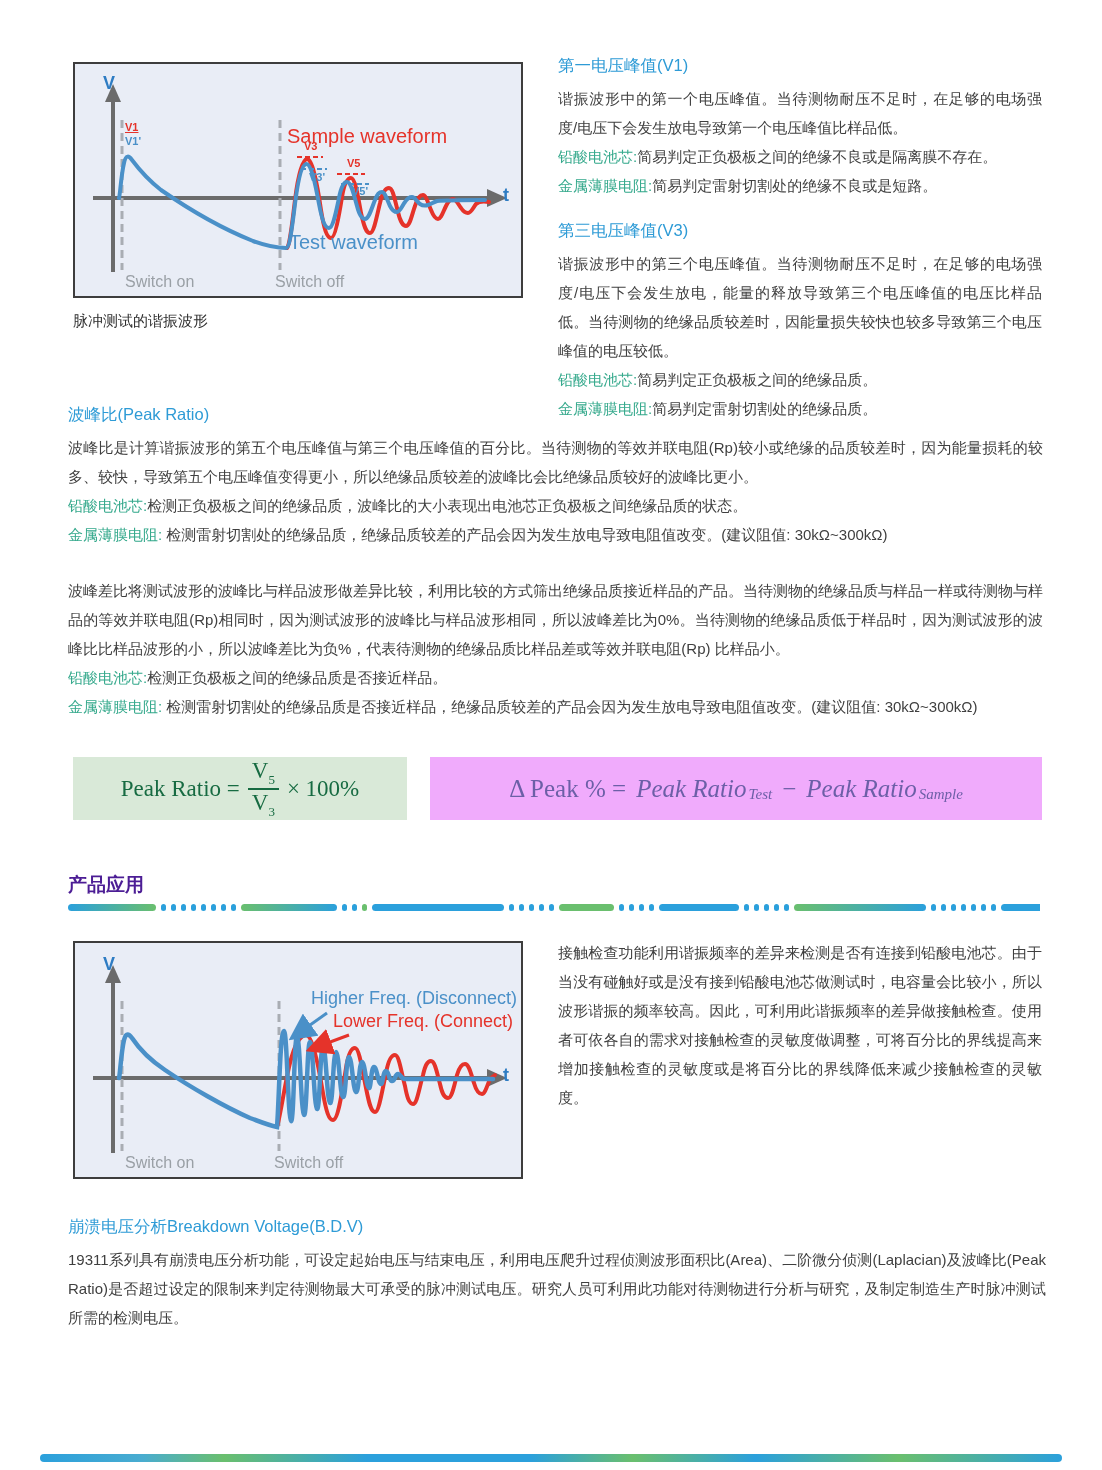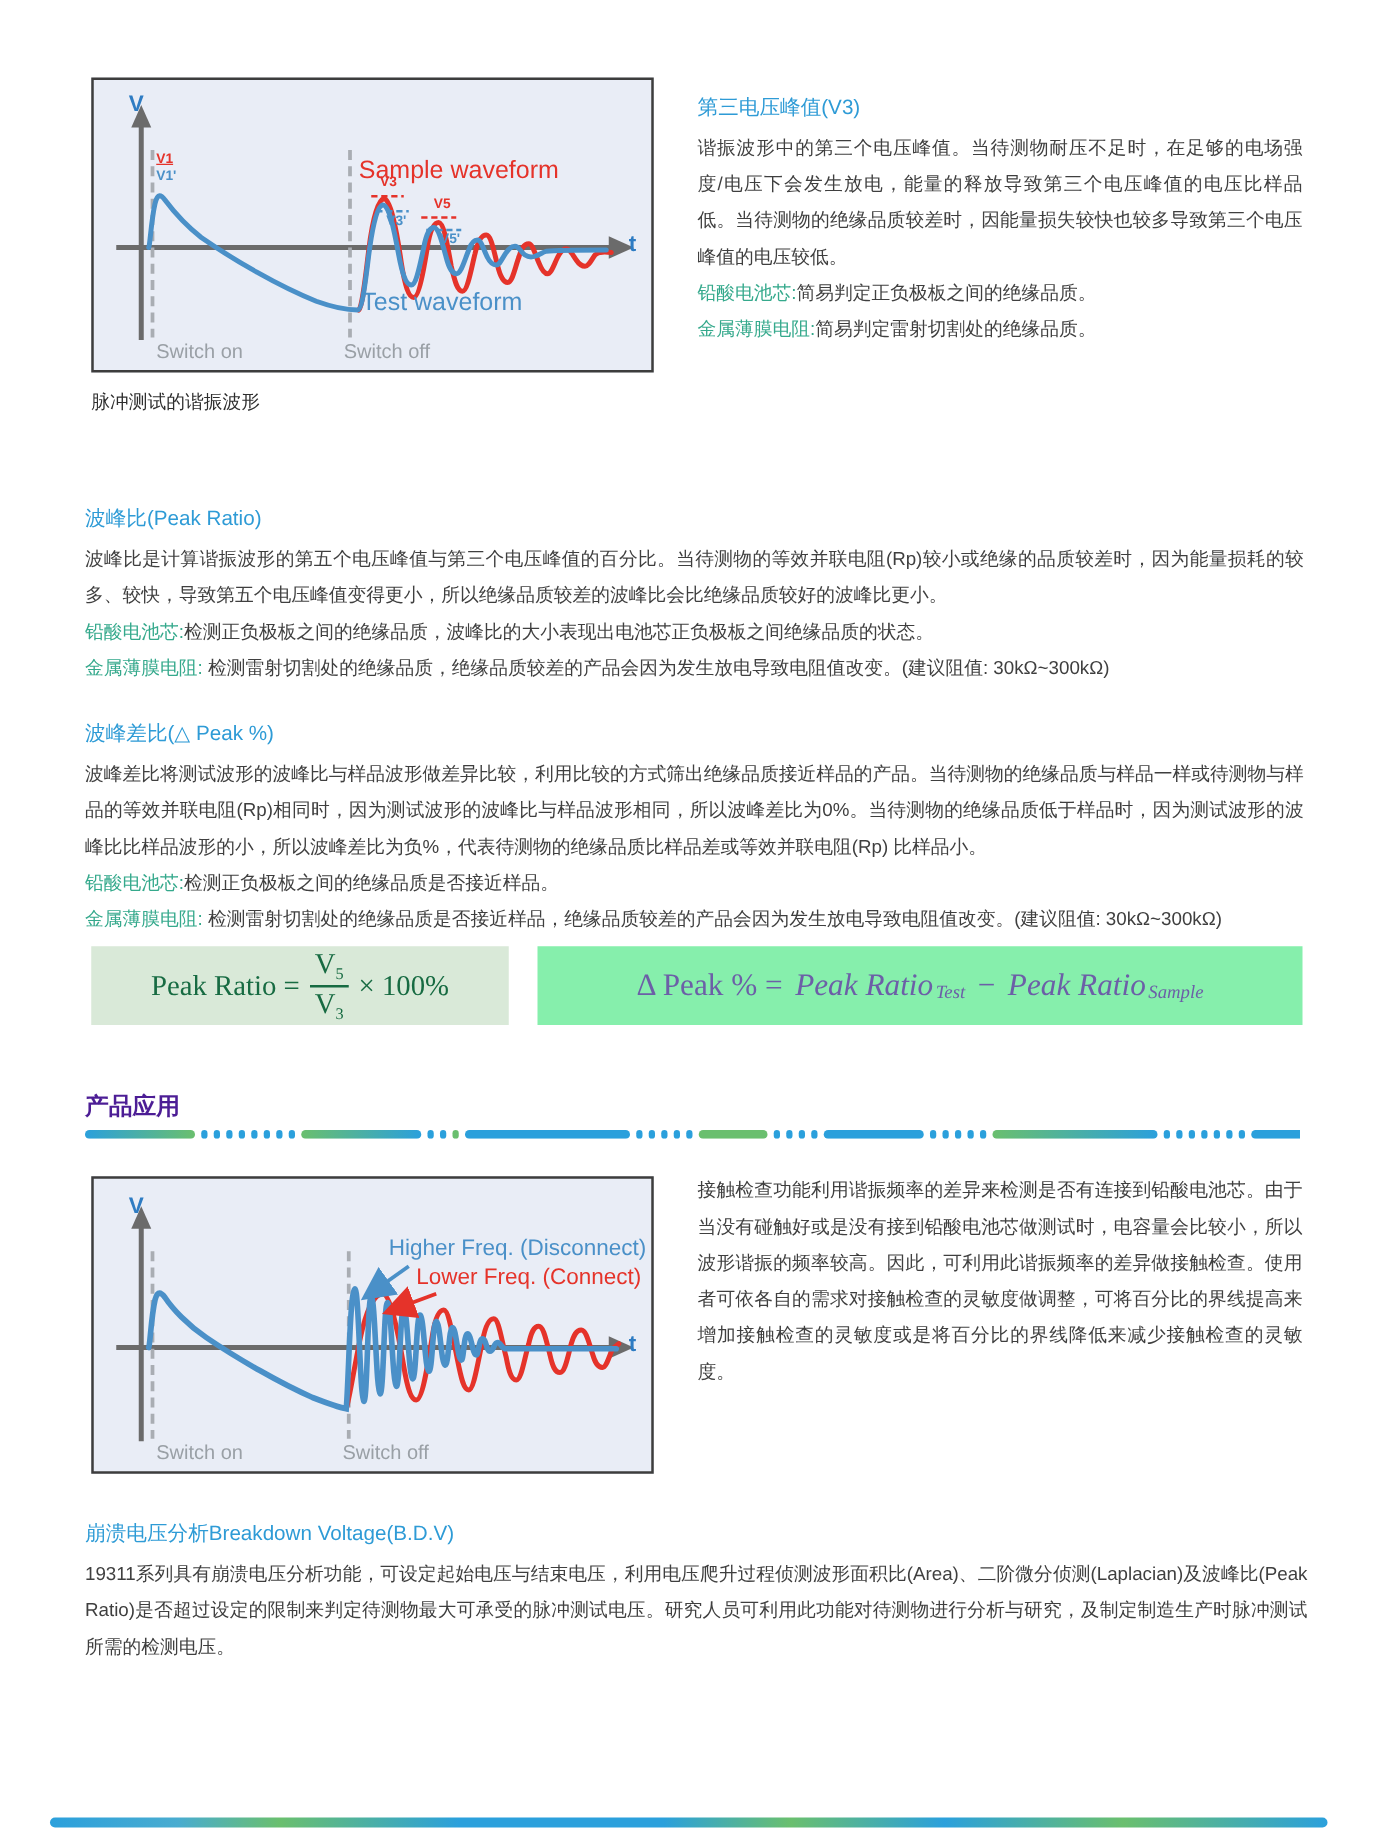--- a/index.html
+++ b/index.html
@@ -23,21 +23,21 @@
   .sec p{margin:0;font-size:15px;line-height:29px;text-align:justify;}
   .note{margin:0;font-size:15px;line-height:29px;}
   .gl{color:#35a98c;}
   .col{width:484px;}
   .wide{width:975px;}
   .gap-top{margin-top:20px;}
   
   .formula{position:absolute;height:63px;display:flex;align-items:center;justify-content:center;
            font-family:"Liberation Serif","DejaVu Serif",serif;box-sizing:border-box;}
   #formula-green{background:#d9e9d8;color:#176b42;font-size:23px;}
-  #formula-purple{background:#86efac;color:#6c5fa7;font-size:25px;}
+  #formula-purple{background:#f0abfc;color:#6c5fa7;font-size:25px;}
   .frac{display:inline-flex;flex-direction:column;align-items:center;margin:0 8px;vertical-align:middle;}
   .frac .num{border-bottom:2px solid #176b42;padding:0 4px 1px 4px;line-height:1.05;}
   .frac .den{padding:1px 4px 0 4px;line-height:1.05;}
   .frac sub{font-size:13px;}
   .ital{font-style:italic;}
   .fsub{font-size:15px;font-style:italic;position:relative;top:6px;margin-left:2px;}
   
   #apps-heading{position:absolute;font-size:19px;font-weight:600;color:#4c1d95;}
   .divider{position:absolute;display:flex;align-items:center;gap:5px;overflow:hidden;height:8px;}
   .divider i{display:block;flex:0 0 auto;height:7px;border-radius:4px;}
@@ -84,37 +84,42 @@
     <span class="dlabel redlab small-v" style="left:229px;top:77px;">V3</span>
     <span class="dlabel bluelab small-v" style="left:234px;top:108px;">V3'</span>
     <span class="dlabel redlab small-v" style="left:272px;top:94px;">V5</span>
     <span class="dlabel bluelab small-v" style="left:277px;top:122px;text-align:right;">V5'</span>
     <span class="dlabel switchlab" style="left:50px;top:210px;">Switch on</span>
     <span class="dlabel switchlab" style="left:200px;top:210px;">Switch off</span>
   </div>
   <div class="caption" style="left:73px;top:312px;">脉冲测试的谐振波形</div>
 
   <div class="sec col" style="left:558px;top:55px;">
+    <div>
+      <h3>第一电压峰值(V1)</h3>
+      <p>谐振波形中的第一个电压峰值。当待测物耐压不足时，在足够的电场强度/电压下会发生放电导致第一个电压峰值比样品低。</p>
+      <p class="note"><span class="gl">铅酸电池芯:</span><span>简易判定正负极板之间的绝缘不良或是隔离膜不存在。</span></p>
+      <p class="note"><span class="gl">金属薄膜电阻:</span><span>简易判定雷射切割处的绝缘不良或是短路。</span></p>
+    </div>
     <div class="gap-top">
       <h3>第三电压峰值(V3)</h3>
       <p>谐振波形中的第三个电压峰值。当待测物耐压不足时，在足够的电场强度/电压下会发生放电，能量的释放导致第三个电压峰值的电压比样品低。当待测物的绝缘品质较差时，因能量损失较快也较多导致第三个电压峰值的电压较低。</p>
       <p class="note"><span class="gl">铅酸电池芯:</span><span>简易判定正负极板之间的绝缘品质。</span></p>
       <p class="note"><span class="gl">金属薄膜电阻:</span><span>简易判定雷射切割处的绝缘品质。</span></p>
     </div>
   </div>
 
   <div class="sec wide" style="left:68px;top:404px;">
     <h3>波峰比(Peak Ratio)</h3>
     <p>波峰比是计算谐振波形的第五个电压峰值与第三个电压峰值的百分比。当待测物的等效并联电阻(Rp)较小或绝缘的品质较差时，因为能量损耗的较多、较快，导致第五个电压峰值变得更小，所以绝缘品质较差的波峰比会比绝缘品质较好的波峰比更小。</p>
     <p class="note"><span class="gl">铅酸电池芯:</span><span>检测正负极板之间的绝缘品质，波峰比的大小表现出电池芯正负极板之间绝缘品质的状态。</span></p>
     <p class="note"><span class="gl">金属薄膜电阻:</span><span> 检测雷射切割处的绝缘品质，绝缘品质较差的产品会因为发生放电导致电阻值改变。(建议阻值: 30kΩ~300kΩ)</span></p>
   </div>
 
   <div class="sec wide" style="left:68px;top:576px;">
-    <h3>波峰差比(△ Peak %)</h3>
     <p>波峰差比将测试波形的波峰比与样品波形做差异比较，利用比较的方式筛出绝缘品质接近样品的产品。当待测物的绝缘品质与样品一样或待测物与样品的等效并联电阻(Rp)相同时，因为测试波形的波峰比与样品波形相同，所以波峰差比为0%。当待测物的绝缘品质低于样品时，因为测试波形的波峰比比样品波形的小，所以波峰差比为负%，代表待测物的绝缘品质比样品差或等效并联电阻(Rp) 比样品小。</p>
     <p class="note"><span class="gl">铅酸电池芯:</span><span>检测正负极板之间的绝缘品质是否接近样品。</span></p>
     <p class="note"><span class="gl">金属薄膜电阻:</span><span> 检测雷射切割处的绝缘品质是否接近样品，绝缘品质较差的产品会因为发生放电导致电阻值改变。(建议阻值: 30kΩ~300kΩ)</span></p>
   </div>
 
   <div id="formula-green" class="formula" style="left:73px;top:757px;width:334px;">
     <span>Peak Ratio =</span>
     <span class="frac">
       <span class="num"><span>V</span><sub>5</sub></span>
       <span class="den"><span>V</span><sub>3</sub></span>

